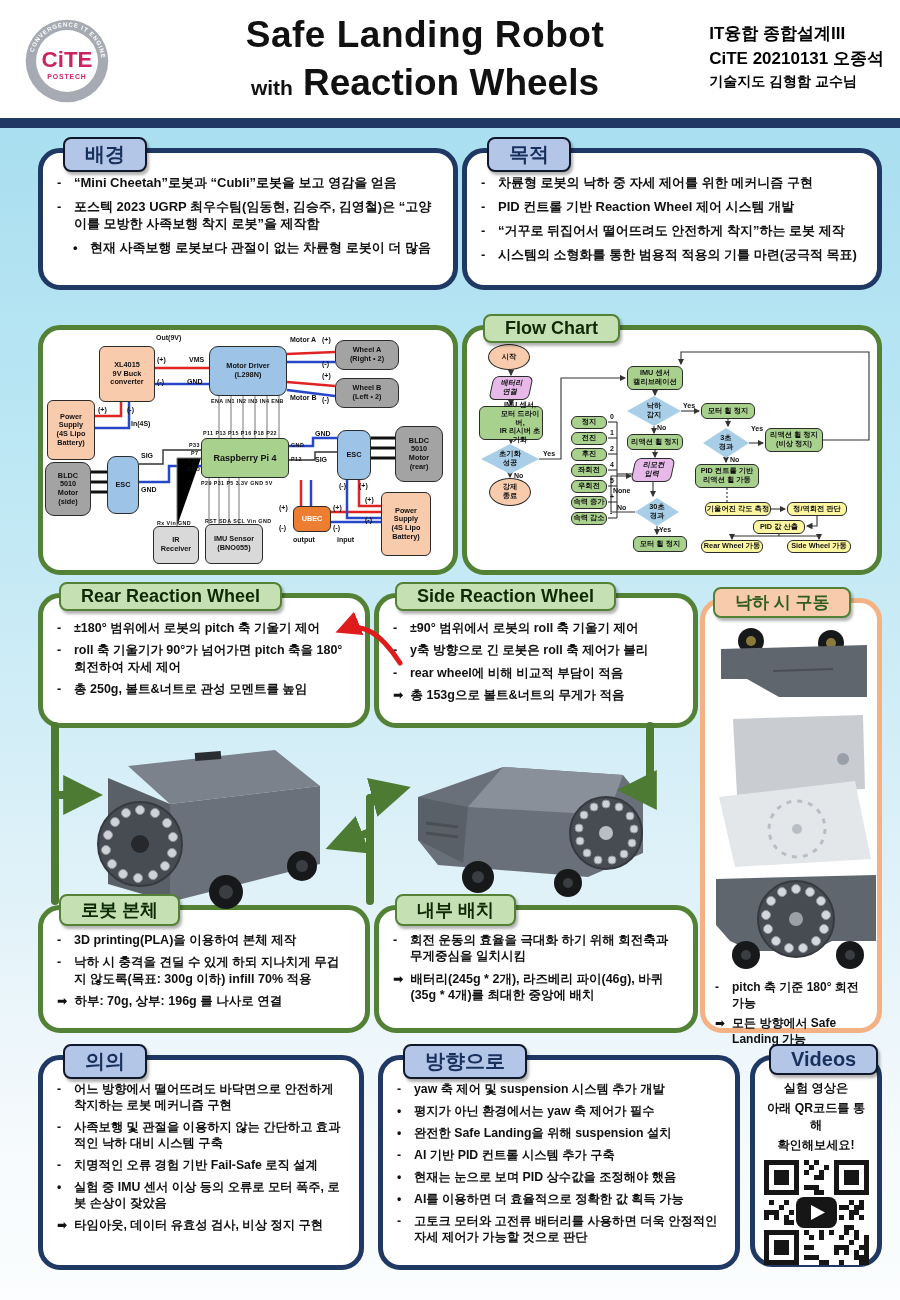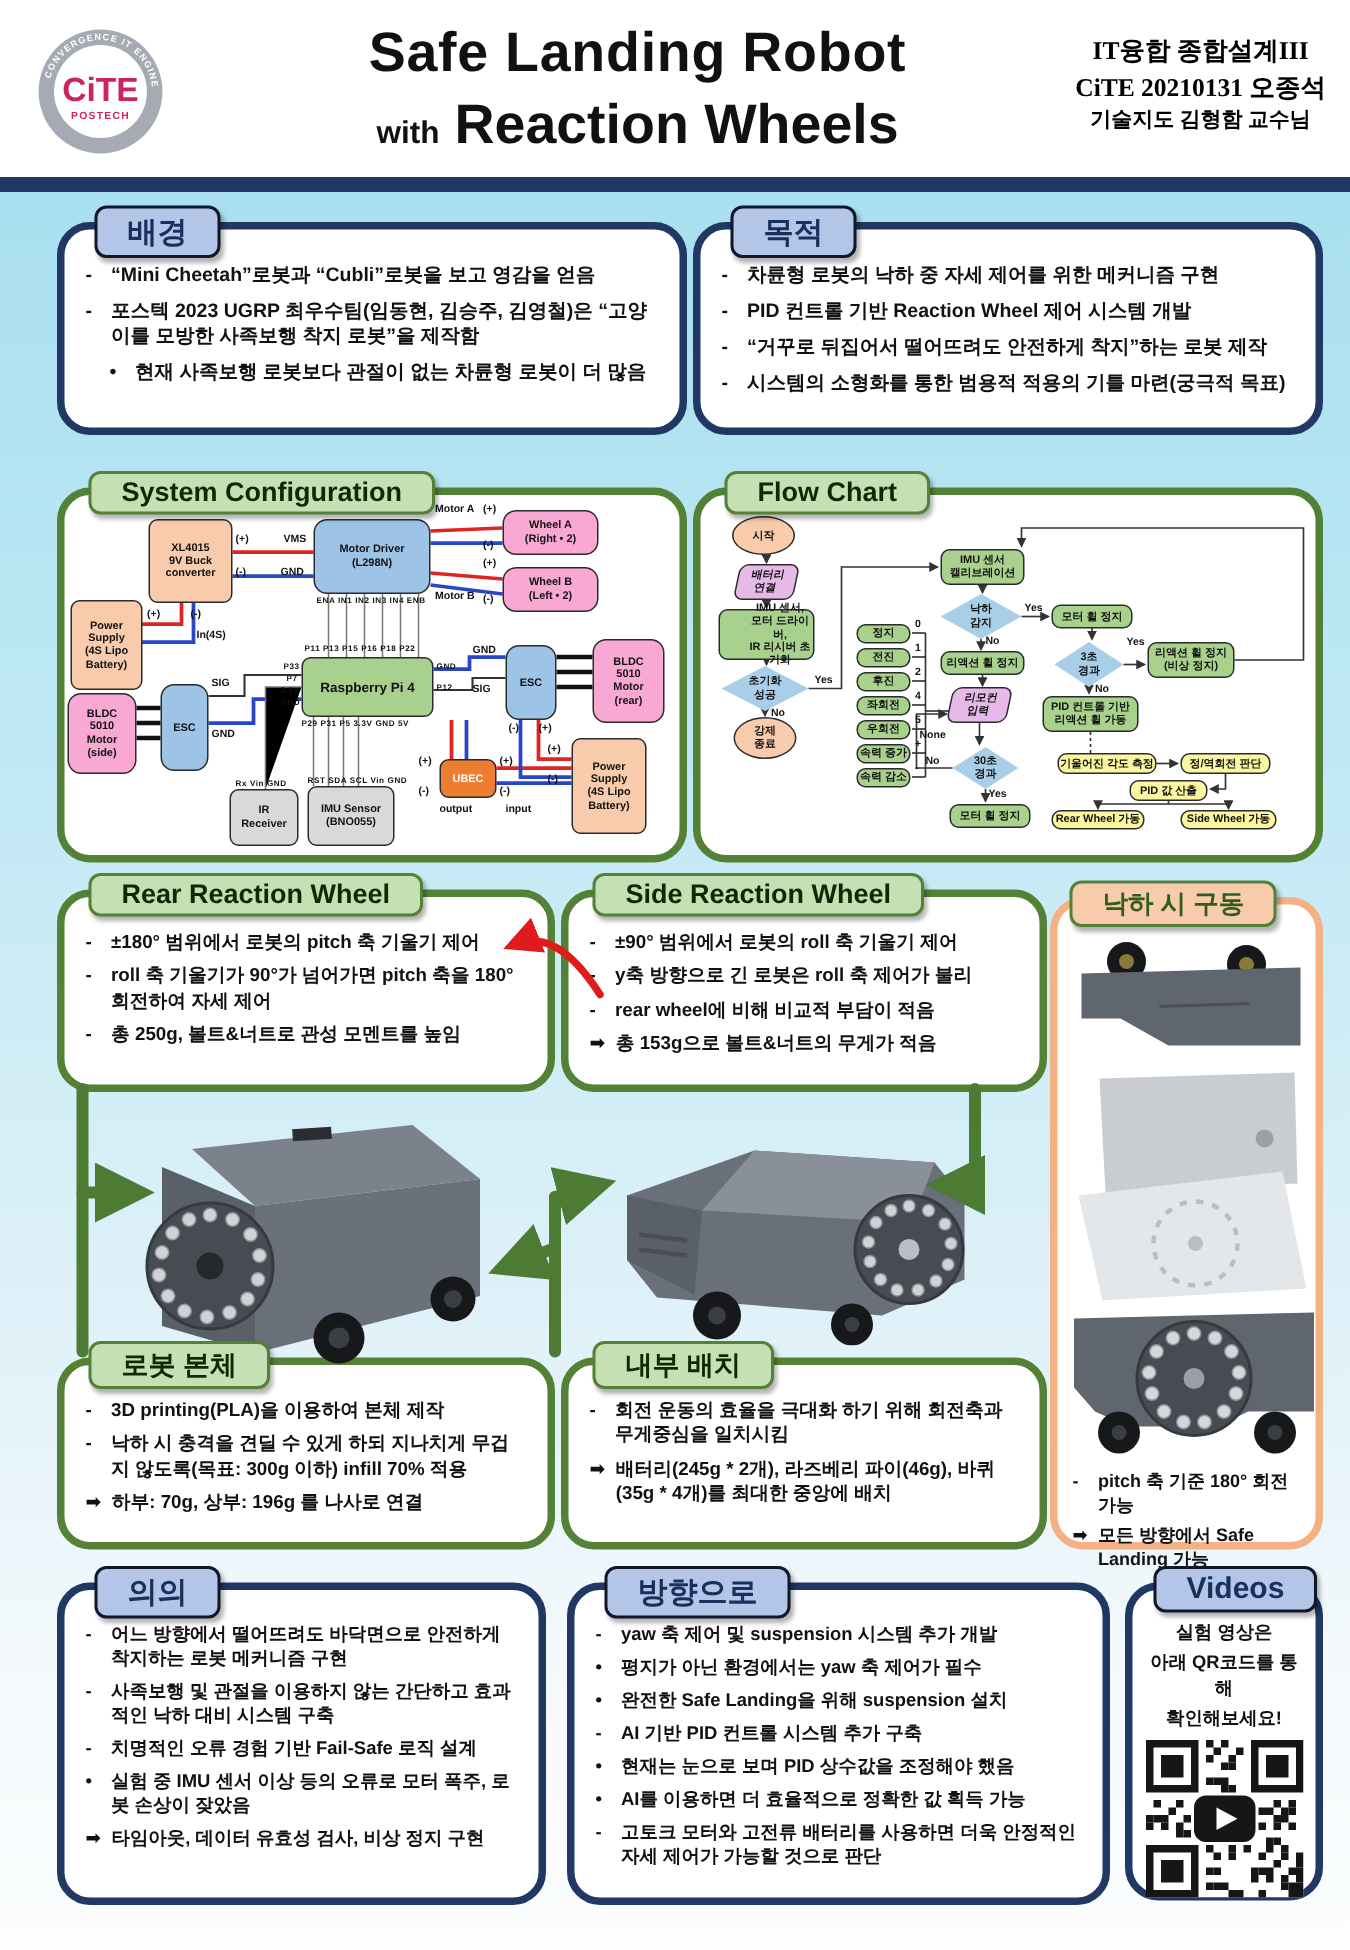--- a/index.html
+++ b/index.html
@@ -6,21 +6,21 @@
   body{font-family:"Liberation Sans","DejaVu Sans",sans-serif;}
   #page{position:relative;width:900px;height:1300px;overflow:hidden;
     background:linear-gradient(180deg,#ffffff 0 127px,#a9dff0 128px,#bfe8f4 38%,#e2f2f9 70%,#f6fafc 88%,#fbfdfe 100%);}
   
   #hdr{position:absolute;left:0;top:0;width:900px;height:118px;background:#fff;}
   #navybar{position:absolute;left:0;top:118px;width:900px;height:10px;background:#1f3864;}
   .title-wrap{position:absolute;left:190px;top:14px;width:470px;text-align:center;color:#111;}
   .t1{font-size:37px;font-weight:bold;letter-spacing:.5px;}
   .t2{font-size:37px;font-weight:bold;margin-top:6px;}
   .t2 .small{font-size:21px;font-weight:bold;margin-right:10px;}
-  .hdr-right{position:absolute;right:16px;top:22px;text-align:center;color:#000;font-weight:bold;line-height:1.45;font-family:Liberation Serif, serif;}
+  .hdr-right{position:absolute;right:16px;top:22px;text-align:left;color:#000;font-weight:bold;line-height:1.45;}
   .hdr-right .l1{font-size:17px;}
   .hdr-right .l2{font-size:17px;}
   .hdr-right .l3{font-size:14px;}
   #logo{position:absolute;left:24px;top:18px;width:86px;height:86px;}
   
   .panel{position:absolute;background:#fff;border-radius:22px;box-sizing:border-box;}
   .panel.navy{border:5px solid #1f3864;}
   .panel.green{border:5px solid #538135;}
   .panel.peach{border:5px solid #f4b183;}
   .tab{position:absolute;top:-16px;left:16px;padding:2px 20px;border-radius:8px;
@@ -38,21 +38,21 @@
   #p-sig .bullet,#p-imp .bullet{font-size:12.3px;margin:6px 0;}
   #p-drop .bullet{font-size:12px;margin:5px 0;}
   
   .diagram{position:absolute;left:0;top:0;width:100%;height:100%;}
   .dn{position:absolute;box-sizing:border-box;display:flex;align-items:center;justify-content:center;
       text-align:center;font-weight:bold;font-size:7.3px;line-height:1.18;border-radius:6px;
       border:1.2px solid #2b2b2b;color:#111;white-space:pre-line;z-index:2;}
   .dn.peach{background:#f8cbad;}
   .dn.blue{background:#9dc3e6;border-radius:9px;}
   .dn.green{background:#a9d18e;}
-  .dn.yellow{background:#f9a8d4;border-radius:9px;text-align:center;}
+  .dn.yellow{background:#a3a3a3;border-radius:9px;text-align:center;}
   .dn.gray{background:#d9d9d9;}
   .dn.orange{background:#ed7d31;color:#fff;}
   .dn.pink{background:#e6b9e9;}
   .dn.sky{background:#a9cfe8;}
   .dn.oval{border-radius:50%;}
   .dn.diamond{clip-path:polygon(50% 0,100% 50%,50% 100%,0 50%);border:none;}
   .dn.para{transform:skewX(-12deg);}
   .dn.lbl{border:none;background:none;font-size:7px;white-space:nowrap;justify-content:flex-start;z-index:3;}
   .dn.pins{border:none;background:none;font-size:5.4px;letter-spacing:.4px;white-space:nowrap;z-index:3;}
   .dn.rpi{font-size:9px;}
@@ -191,21 +191,20 @@
           <span class="btext">“거꾸로 뒤집어서 떨어뜨려도 안전하게 착지”하는 로봇 제작</span>
         </div>
         <div class="bullet i0">
           <span class="marker">-</span>
           <span class="btext">시스템의 소형화를 통한 범용적 적용의 기틀 마련(궁극적 목표)</span>
         </div>
       </div>
   </div>
 
   <div id="p-sys" class="panel green" style="left:38px;top:325px;width:420px;height:250px;">
-    <div class="tab green">System Configuration</div>
     <svg class="wires" width="410" height="240">
       <g stroke="#e02424" stroke-width="2.5" fill="none">
         <polyline points="46,86 78,86 78,72"></polyline>
           <line x1="112" y1="38" x2="166" y2="38"></line>
         <polyline points="244,24 292,22"></polyline>
           <polyline points="244,52 292,56"></polyline>
         <polyline points="258,176 258,150"></polyline>
           <line x1="338" y1="182" x2="288" y2="182"></line>
         <polyline points="316,150 316,176 338,176"></polyline>
       </g>

